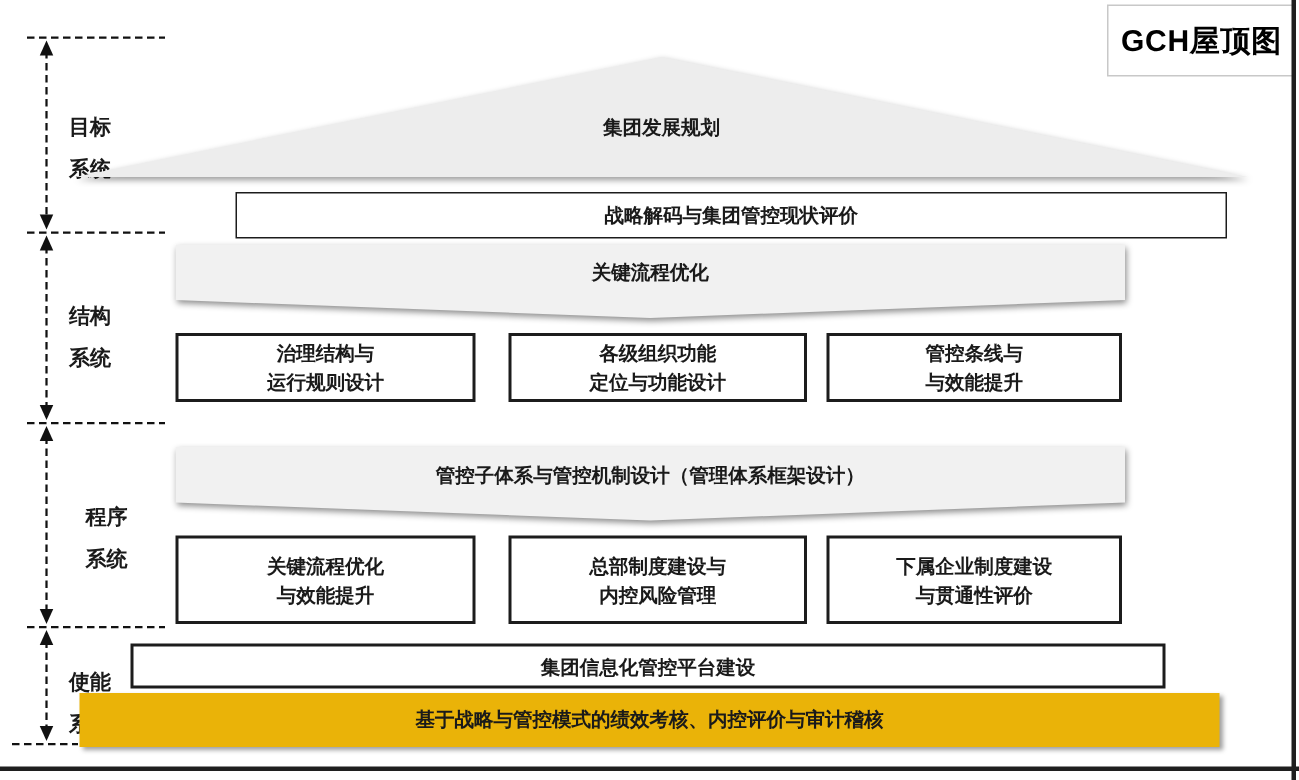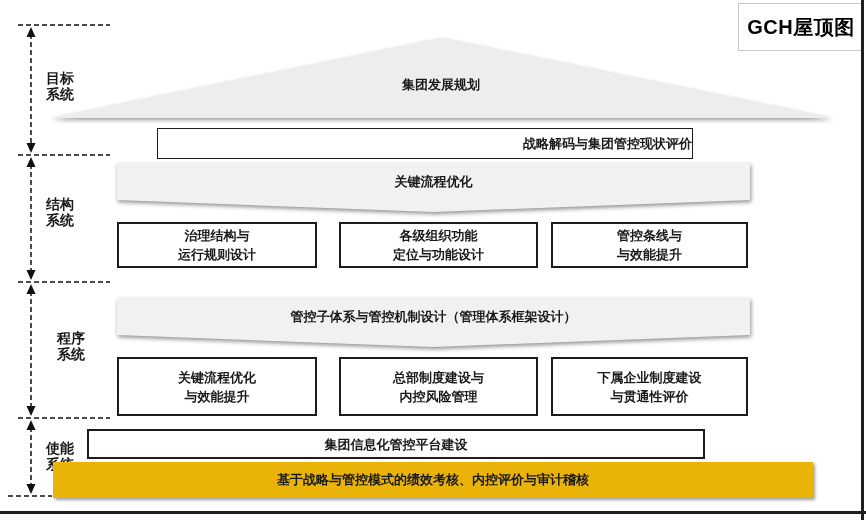--- a/index.html
+++ b/index.html
@@ -19,43 +19,43 @@
     display:flex;align-items:center;justify-content:center;
     font-size:20px;font-weight:bold;color:#000;
     letter-spacing:0.5px;
   }
   
   .right-frame-line{left:861px;top:0;width:3px;height:520px;background:#1f1f1f;}
   .bottom-frame-line{left:0;top:511px;width:866px;height:3px;background:#1f1f1f;}
   
   .rail-label{
     left:46px;width:44px;
-    font-size:14px;font-weight:bold;line-height:16px;
+    font-size:14px;font-weight:bold;line-height:28px;
     color:#1a1a1a;text-align:left;white-space:pre-line;
   }
   
   .roof-svg{left:50px;top:38px;filter:drop-shadow(1px 2.5px 2px rgba(0,0,0,0.40));}
   .roof-label{
     left:50px;top:76px;width:782px;
     text-align:center;font-size:13px;font-weight:bold;
   }
   
   .wbox{
     background:#ffffff;border:2px solid #1c1c1c;
     display:flex;flex-direction:column;align-items:center;justify-content:center;
     font-size:13px;font-weight:bold;text-align:center;line-height:19px;
     box-sizing:border-box;
   }
-  .strategy-box{left:157px;top:128px;width:536px;height:31px;border-width:1.5px;align-items:flex-end;}
+  .strategy-box{left:157px;top:128px;width:661px;height:31px;border-width:1.5px;}
   .row-box{top:222px;height:46px;}
   .row2-box{top:357px;height:59px;}
   .box-c1{left:117px;width:200px;}
   .box-c2{left:339px;width:199px;}
   .box-c3{left:551px;width:197px;}
-  .platform-box{left:87px;top:429px;width:618px;height:30px;}
+  .platform-box{left:87px;top:429px;width:690px;height:30px;}
   
   .banner-svg{left:117px;filter:drop-shadow(1px 2px 2px rgba(0,0,0,0.45));}
   .banner-label{
     left:117px;width:633px;height:37px;
     display:flex;align-items:center;justify-content:center;
     font-size:13px;font-weight:bold;
   }
   
   .performance-bar{
     left:53px;top:462px;width:760px;height:36px;

